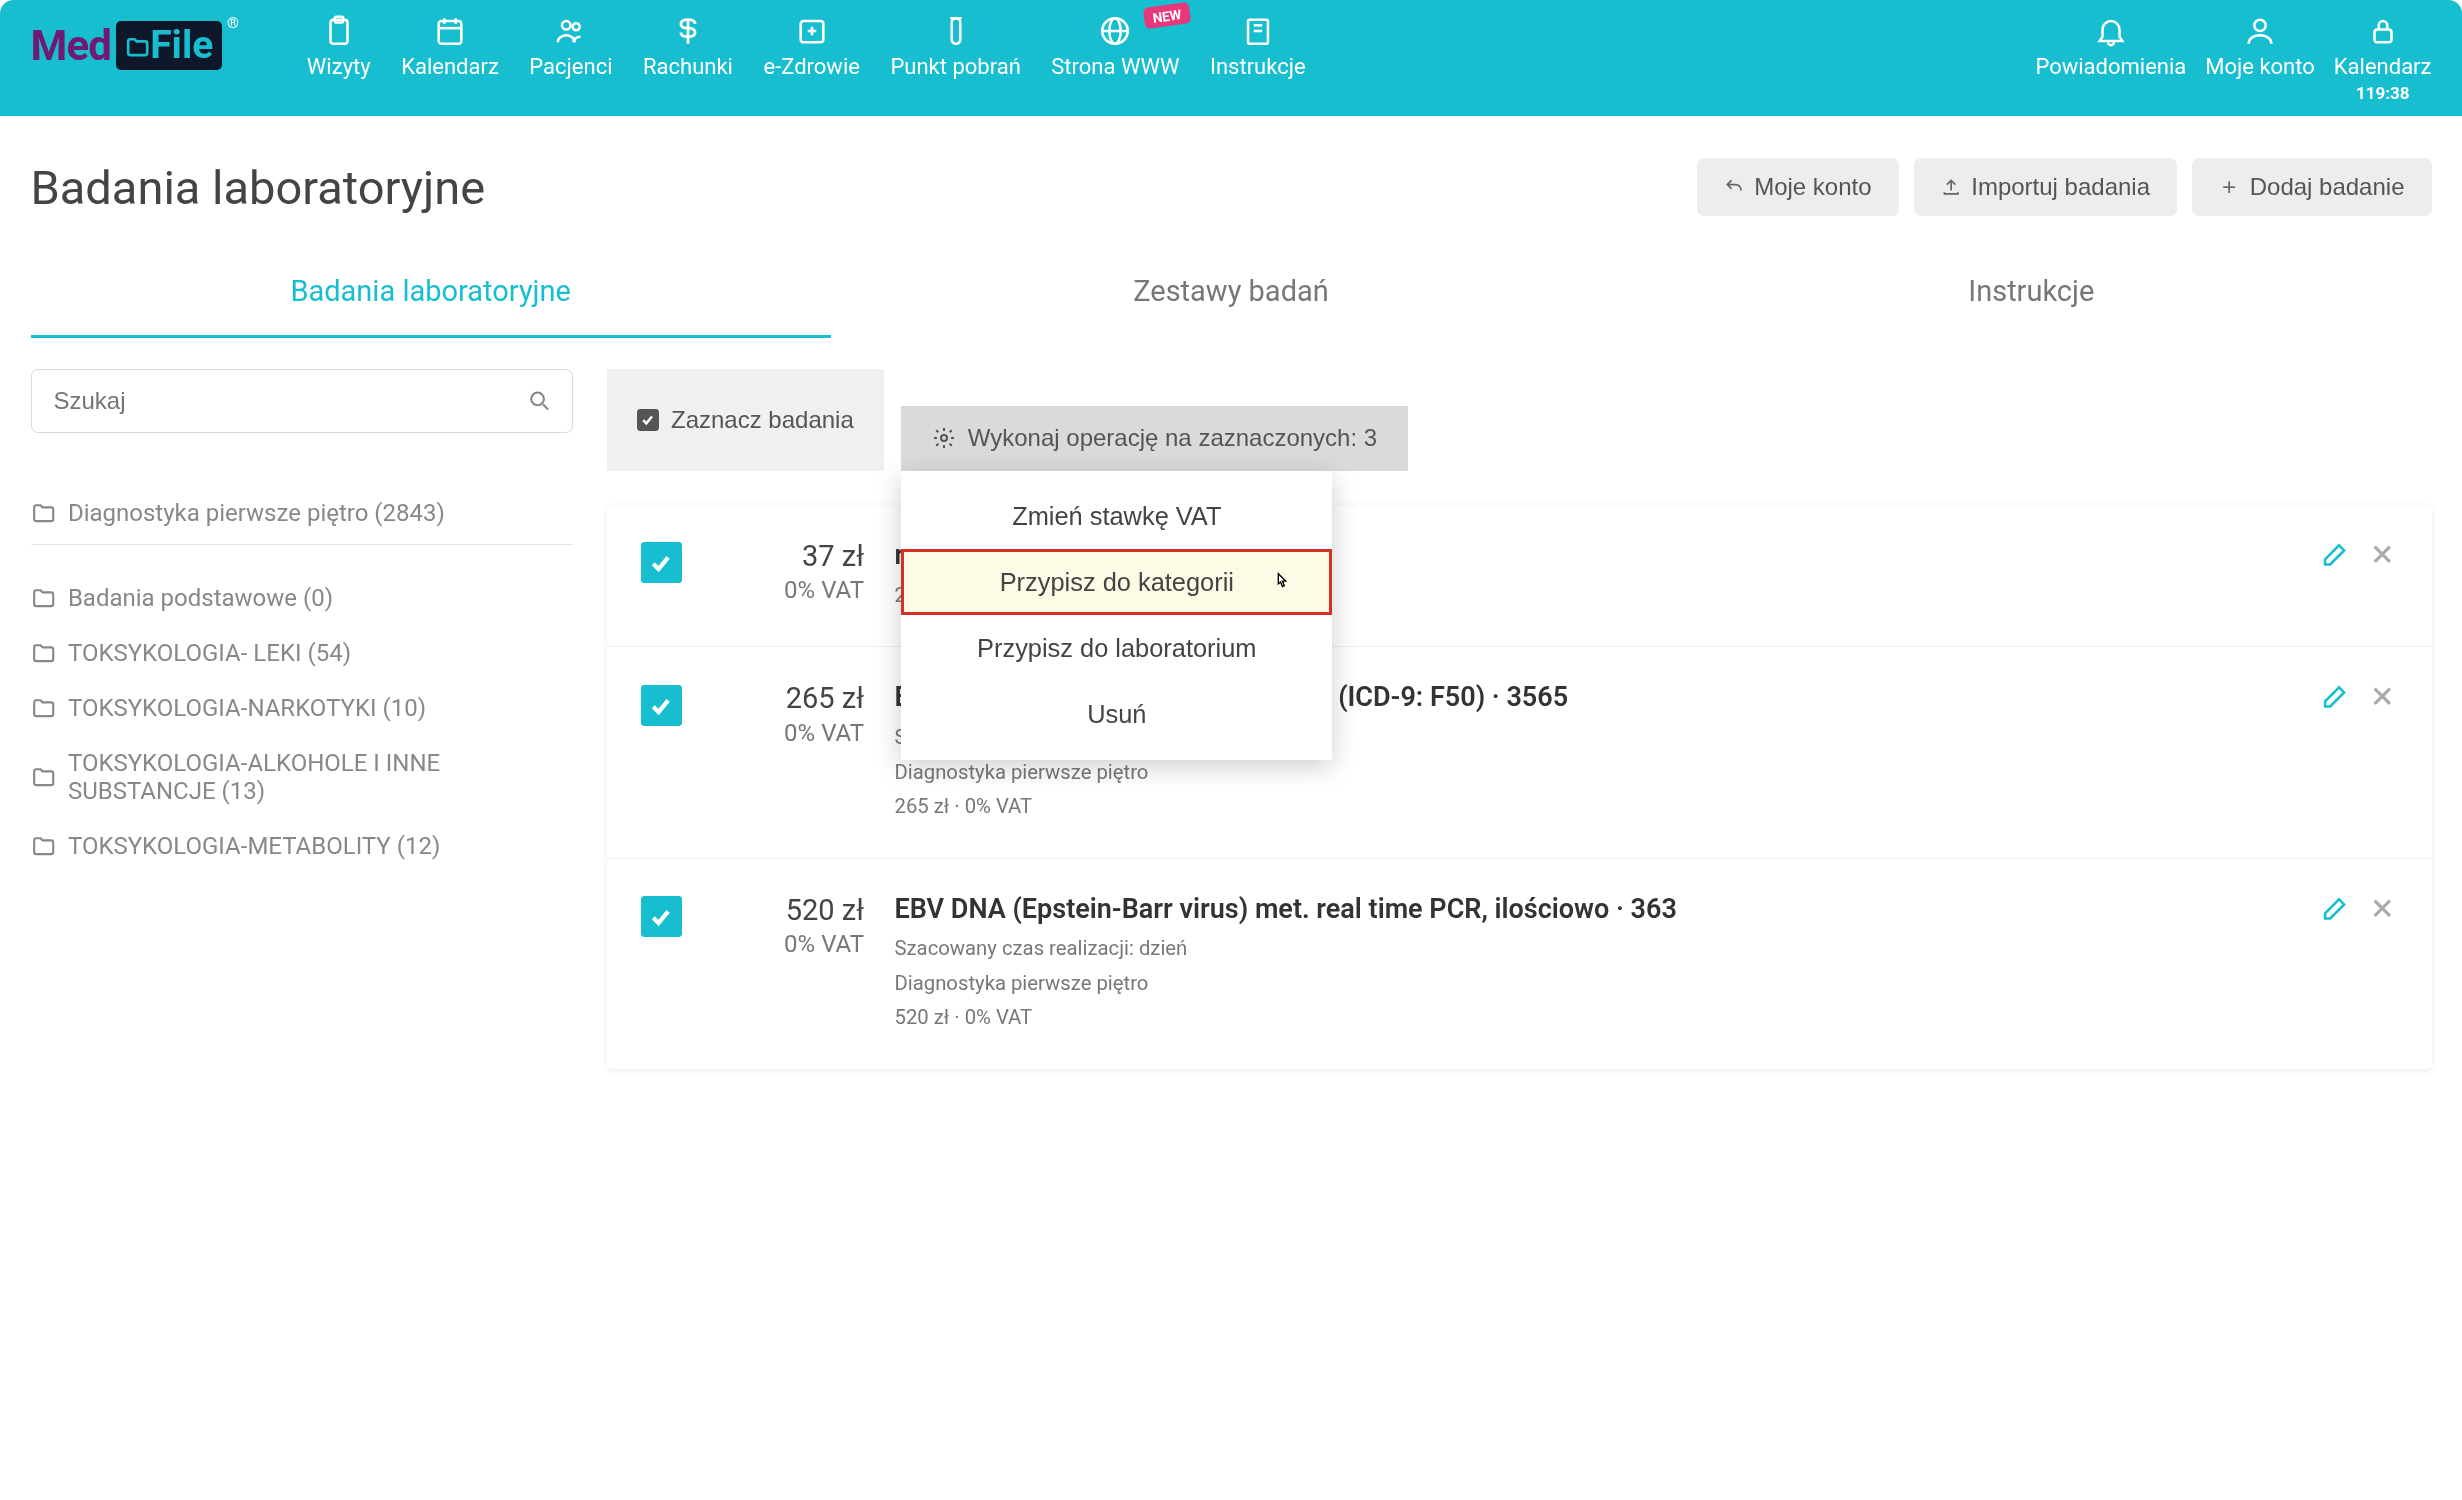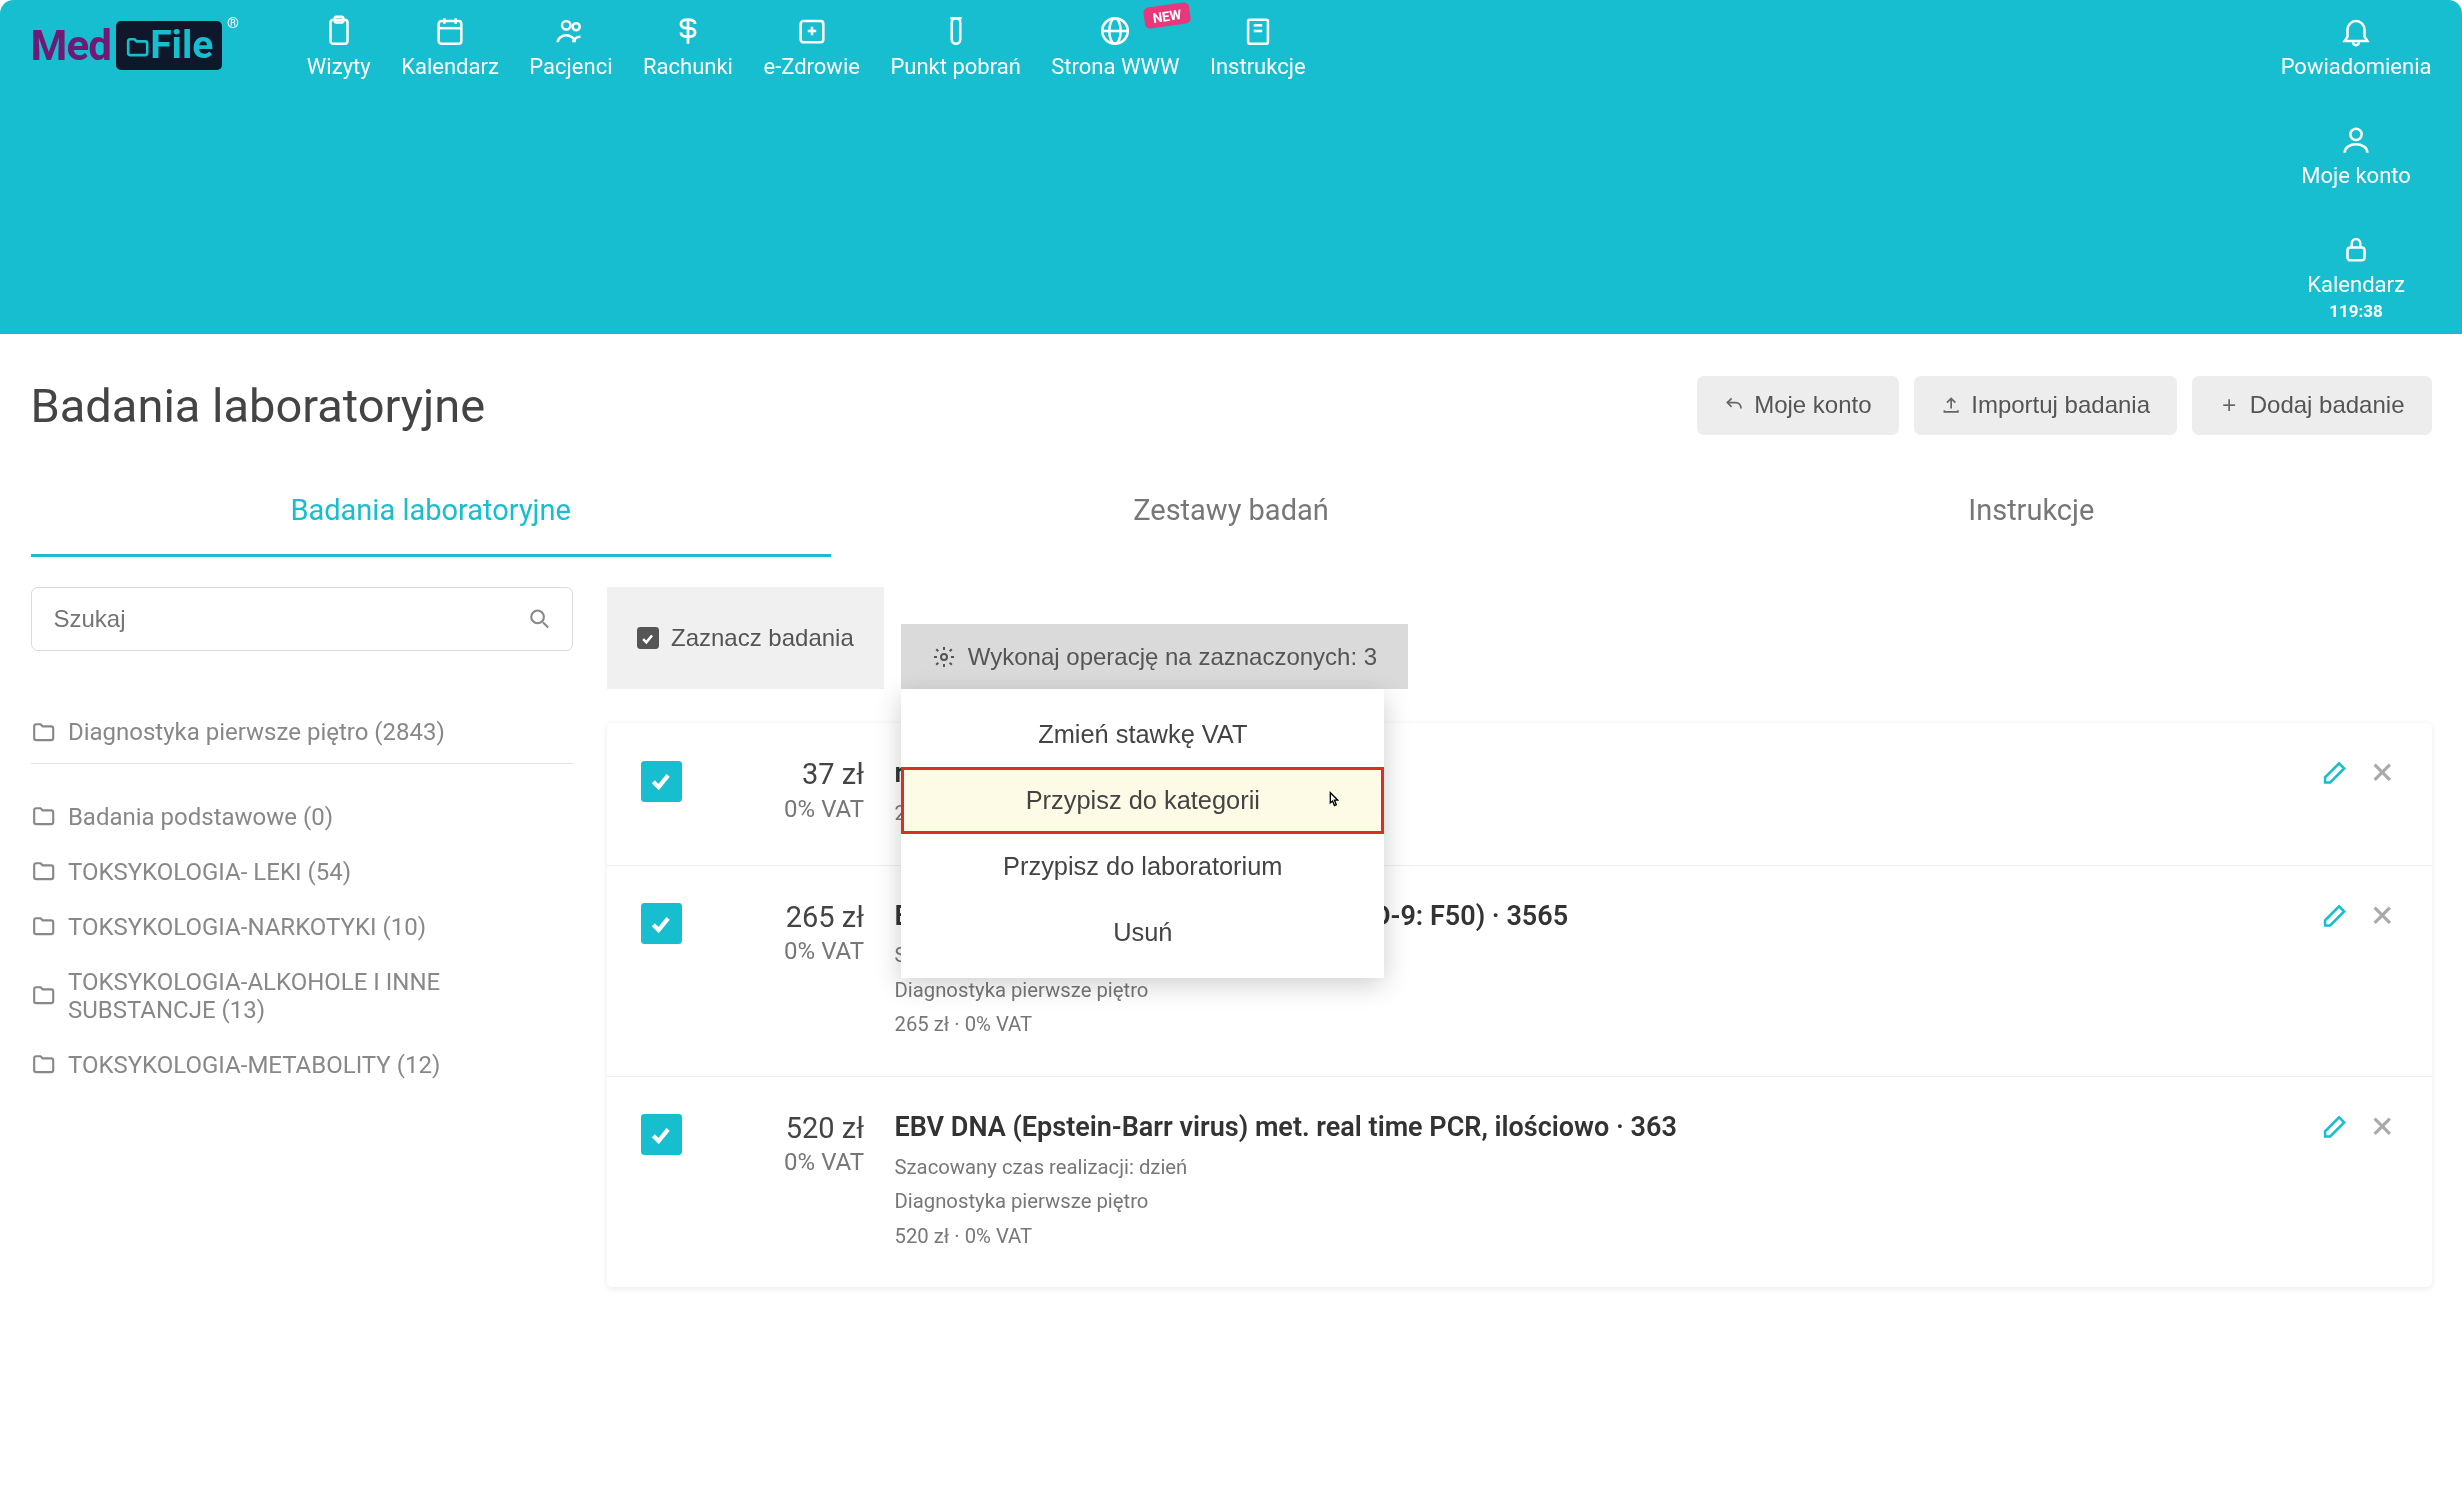--- a/index.html
+++ b/index.html
@@ -10,21 +10,21 @@
 .logo-text { color: #701a75; font-weight: 700; font-size: 42px; letter-spacing: -0.8px; }
 .logo-box { background: #0f172a; color: #16BECF; font-weight: 700; padding: 1.7px 8.5px; border-radius: 5.1px; font-size: 39px; }
 .logo-reg { color: #fff; font-size: 15.2px; position: relative; top: -22px; }
 
 .nav { display: flex; gap: 30.5px; margin-left: 34px; }
 .nav-item { display: flex; flex-direction: column; align-items: center; gap: 5.1px; color: #fff; cursor: pointer; position: relative; }
 .nav-icon { width: 37px; height: 37px; display: flex; align-items: center; justify-content: center; }
 .nav-label { font-size: 22px; white-space: nowrap; }
 .nav-sub { font-size: 17px; font-weight: 700; margin-top: -1.7px; }
 .badge-new { position: absolute; top: -6.8px; right: -10.2px; background: #E8377B; color: #fff; font-size: 13.5px; font-weight: 700; padding: 2.5px 8.5px; border-radius: 5.1px; transform: rotate(-8deg); }
-.nav-right { margin-left: auto; display: flex; gap: 42px; flex-direction: column; }
+.nav-right { margin-left: auto; display: flex; gap: 19px; }
 .page-header { display: flex; align-items: center; padding: 42px 30.5px 17px 30.5px; width: 100%; }
 .page-title { font-size: 47px; font-weight: 400; color: #444; flex: 1; }
 .header-buttons { display: flex; gap: 15.2px; }
 .hbtn { background: #EDEDED; border: none; border-radius: 6.8px; padding: 15.2px 27px; font-size: 24px; color: #555; cursor: pointer; display: flex; align-items: center; gap: 10.2px; }
 
 .tabs { display: flex; padding: 24px 30.5px 0 30.5px; border-bottom: none; }
 .tab { flex: 1; text-align: center; padding: 17px 0 27px 0; font-size: 29px; color: #777; cursor: pointer; }
 .tab.active { color: #16BECF; border-bottom: 3.4px solid #16BECF; }
 
 .content { display: flex; padding: 30.5px; gap: 0; align-items: flex-start; }
@@ -34,21 +34,21 @@
 .search-icon-wrap { position: absolute; right: 20.3px; top: 50%; transform: translateY(-50%); color: #888; }
 
 .cat { display: flex; align-items: center; gap: 12px; color: #888; font-size: 24px; padding: 13.5px 0; cursor: pointer; }
 .cat.primary { border-bottom: 0.8px solid #E5E5E5; margin-bottom: 25.4px; line-height: 1.4; }
 
 .toolbar { display: flex; gap: 17px; margin-bottom: 34px; }
 .tbtn { background: #F0F0F0; border: none; padding: 18.6px 30.5px; font-size: 24px; color: #555; display: flex; align-items: center; gap: 12px; cursor: pointer; }
 .tbtn .chk { width: 22px; height: 22px; background: #555; display: inline-flex; align-items: center; justify-content: center; color: #fff; border-radius: 3.4px; }
 .tbtn.dark { background: #DADADA; position: relative; margin-top: 37px; }
 
-.dropdown { position: absolute; top: 100%; left: 0; background: #fff; box-shadow: 0 6.8px 25.4px rgba(0,0,0,0.2); width: 483px; z-index: 10; padding: 12px 0; }
+.dropdown { position: absolute; top: 100%; left: 0; background: #fff; box-shadow: 0 6.8px 25.4px rgba(0,0,0,0.2); width: 431px; z-index: 10; padding: 12px 0; }
 .dd-item { padding: 18.6px 37px; font-size: 25.4px; color: #444; cursor: pointer; position: relative; }
 .dd-item.hover { background: #FDFBE6; outline: 3.4px solid #D93025; outline-offset: -3.4px; }
 .cursor-pointer-icon { position: absolute; right: 39px; top: 50%; transform: translateY(-50%); }
 
 .list { background: #fff; box-shadow: 0 1.7px 6.8px rgba(0,0,0,0.08); border-radius: 5.1px; }
 .row { display: flex; padding: 34px 34px; border-bottom: 0.8px solid #EEE; gap: 30.5px; align-items: flex-start; }
 .row:last-child { border-bottom: none; }
 .chkbox { width: 41px; height: 41px; background: #16BECF; border-radius: 3.4px; display: flex; align-items: center; justify-content: center; color: #fff; margin-top: 3.4px; cursor: pointer; flex-shrink: 0; }
 .price-col { width: 152px; text-align: right; flex-shrink: 0; }
 .price { font-size: 29px; color: #444; }

